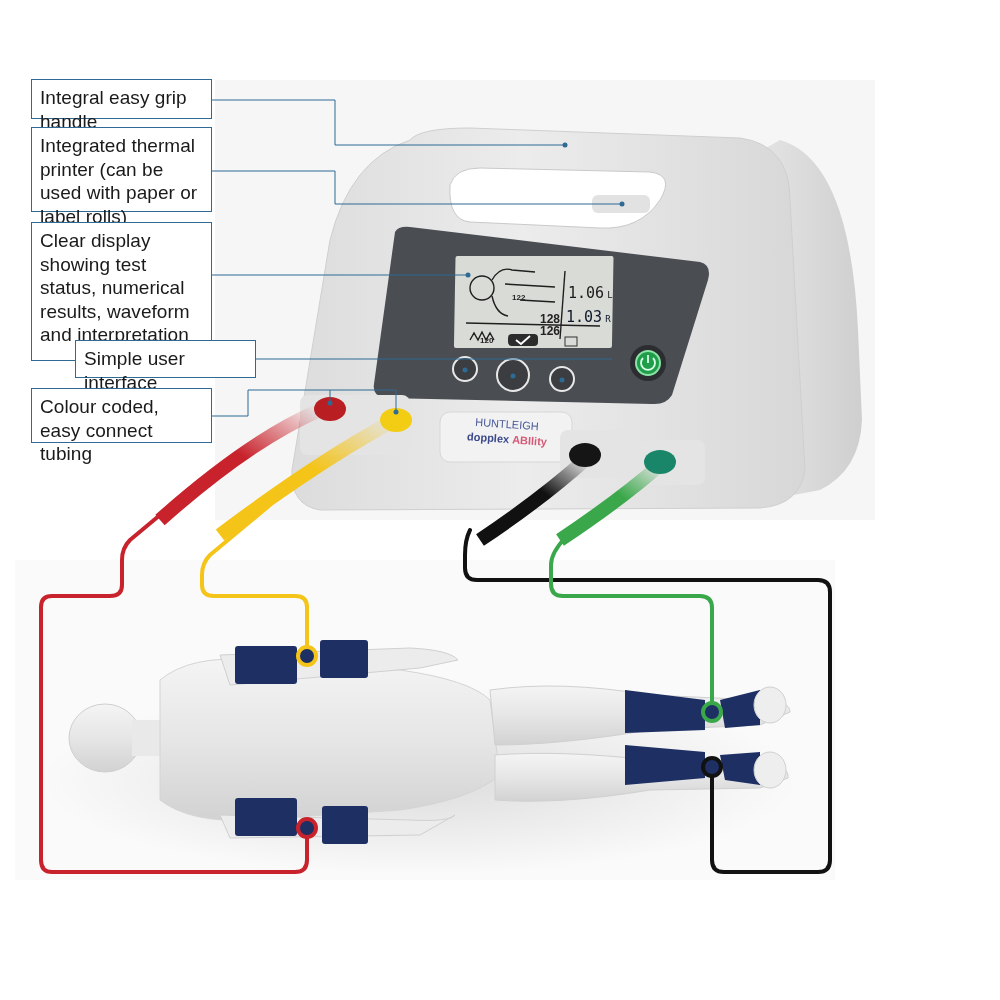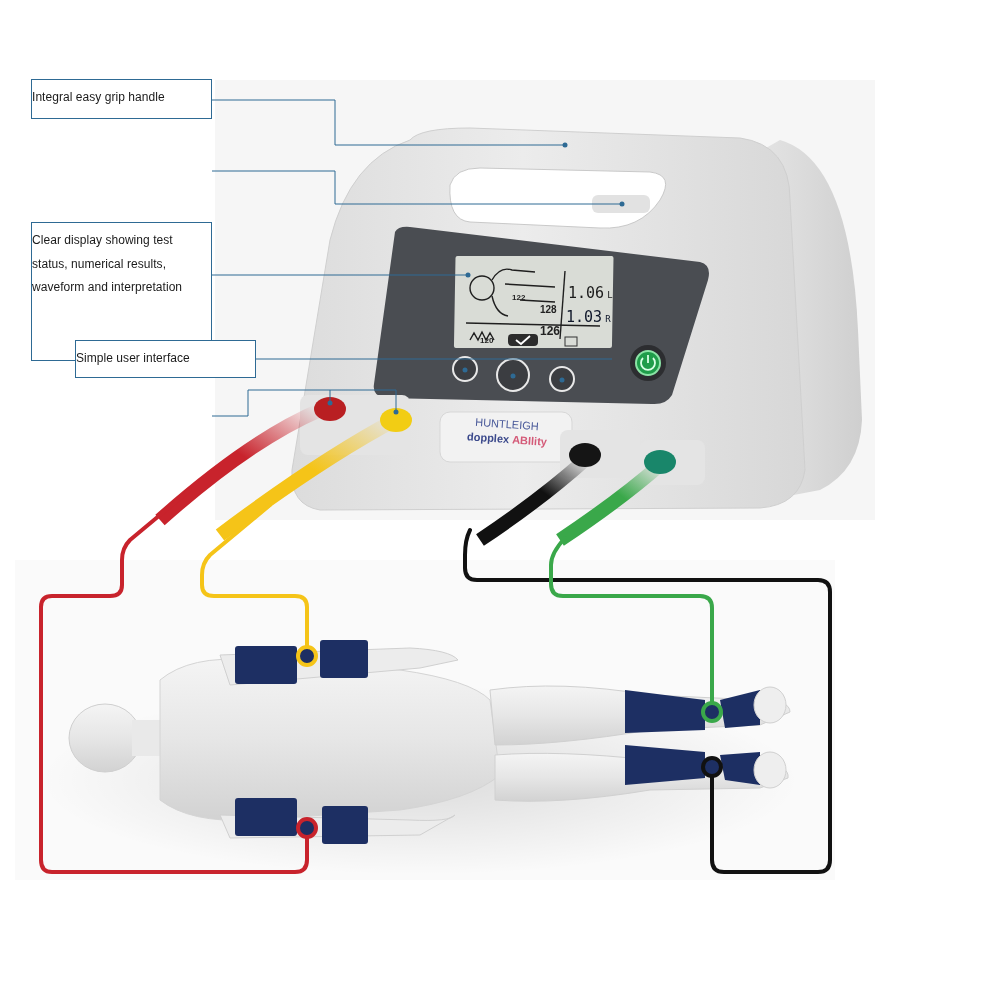--- a/index.html
+++ b/index.html
@@ -1,21 +1,21 @@
 <!DOCTYPE html>
 <html><head>
 <meta charset="utf-8">
 <style>
   html, body { margin:0; padding:0; background:#ffffff; }
   body { width:1000px; height:1000px; position:relative; overflow:hidden; font-family:"Liberation Sans", sans-serif; }
   .stage { position:absolute; left:0; top:0; width:1000px; height:1000px; }
   .callout {
     position:absolute; left:31px; width:181px; box-sizing:border-box;
     border:1px solid #2e6a94; background:#fff; color:#1a1a1a;
-    font-size:12px; line-height:23.5px; padding:6px 0; letter-spacing:0.05px;
+    font-size:19px; line-height:23.5px; padding:6px 8px; letter-spacing:0.05px;
   }
   .line-layer { position:absolute; left:0; top:0; }
   .device-label { position:absolute; font-weight:bold;margin-top:28px; }
 </style>
 </head>
 <body>
 
 <div class="stage">
 
   <svg class="line-layer" width="1000" height="1000" viewBox="0 0 1000 1000">
@@ -168,32 +168,34 @@
     </g>
     <g stroke-width="4">
       <circle cx="307" cy="656" r="9" fill="#1d2f63" stroke="#f5c418"></circle>
       <circle cx="307" cy="828" r="9" fill="#1d2f63" stroke="#c8232c"></circle>
       <circle cx="712" cy="712" r="9" fill="#1d2f63" stroke="#3aa84a"></circle>
       <circle cx="712" cy="767" r="9" fill="#1d2f63" stroke="#111111"></circle>
     </g>
   </svg>
 
   <div class="device-label" style="left:512px;top:265px;font-size:8px;color:#222;">122</div>
-  <div class="device-label" style="left:540px;top:276px;font-size:10px;color:#222;">128</div>
+  <div class="device-label" style="left:540px;top:284px;font-size:12px;color:#222;">128</div>
   <div class="device-label" style="left:540px;top:296px;font-size:12px;color:#222;">126</div>
   <div class="device-label" style="left:480px;top:308px;font-size:8px;color:#222;text-align:center;">120</div>
   <div style="position:absolute;left:568px;top:284px;font-family:'DejaVu Sans Mono',monospace;font-size:15px;color:#1a1a1a;">
     <span>1.06</span><span style="font-size:9px;margin-left:3px;">L</span>
   </div>
   <div style="position:absolute;left:566px;top:308px;font-family:'DejaVu Sans Mono',monospace;font-size:15px;color:#0f172a;">
     <span>1.03</span><span style="font-size:9px;margin-left:3px;">R</span>
   </div>
 
   <div style="position:absolute;left:462px;top:418px;width:90px;text-align:center;font-size:11px;color:#4a5a9a;transform:rotate(4deg);">HUNTLEIGH</div>
   <div style="position:absolute;left:452px;top:433px;width:110px;text-align:center;font-size:11px;transform:rotate(4deg);">
     <span style="color:#3c4a8c;font-weight:bold;">dopplex</span>
     <span style="color:#d45a78;font-weight:bold;">ABIlity</span>
   </div>
 
   <div class="callout" style="top:79px;height:40px;">Integral easy grip handle</div>
+  <div class="callout" style="top:127px;height:85px;">Integrated thermal printer (can be used with paper or label rolls)</div>
   <div class="callout" style="top:222px;height:139px;">Clear display showing test status, numerical results, waveform and interpretation</div>
   <div class="callout" style="top:340px;height:38px;margin-left:44px;">Simple user interface</div>
+  <div class="callout" style="top:388px;height:55px;">Colour coded, easy connect tubing</div>
 </div>
 
 </body></html>

